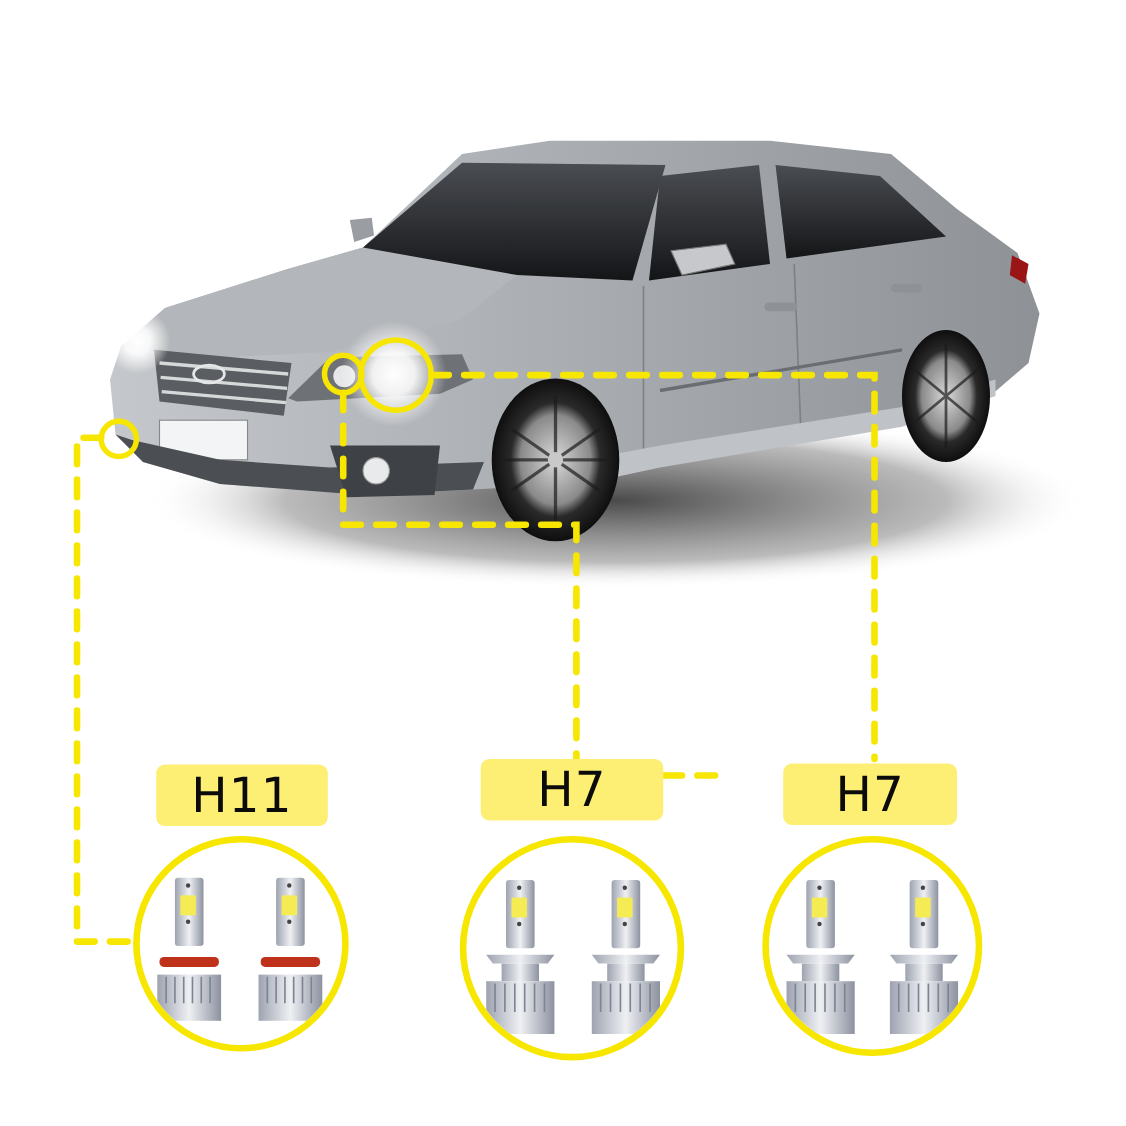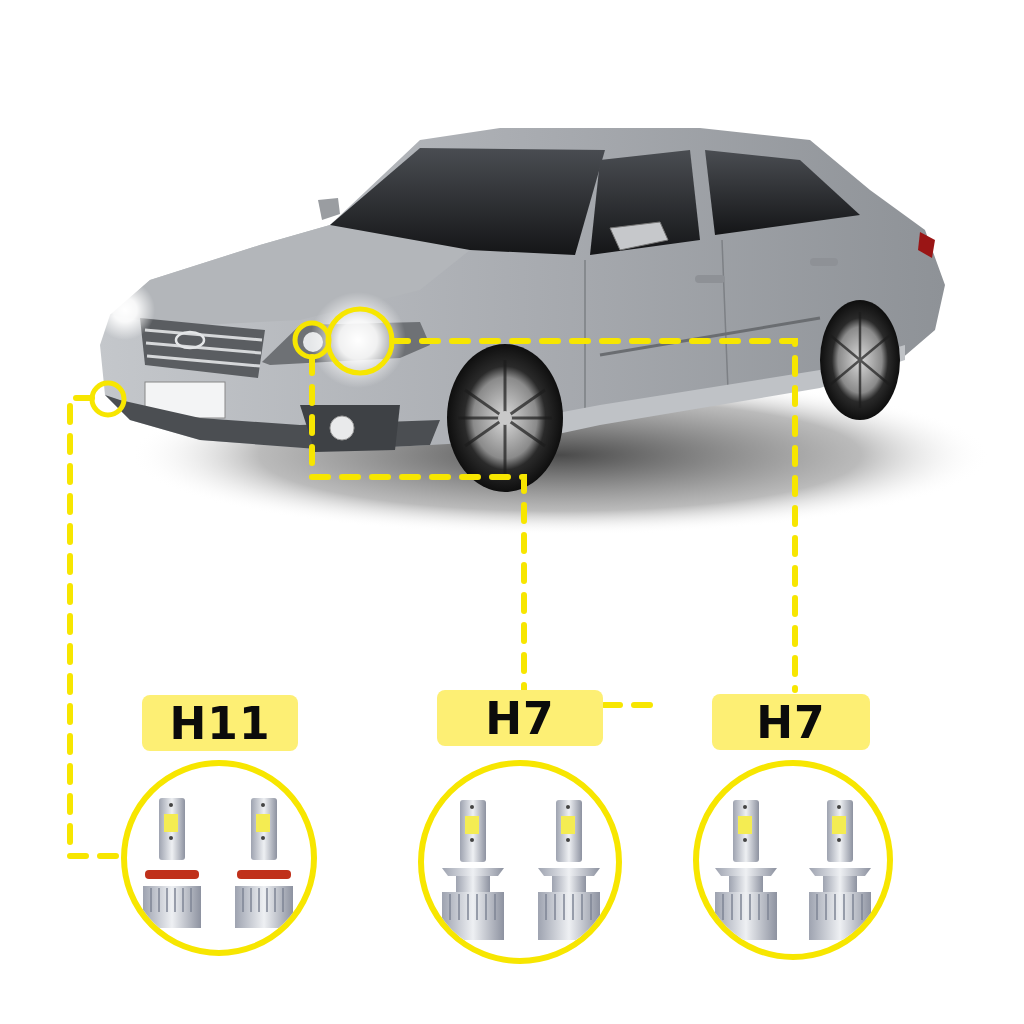--- a/index.html
+++ b/index.html
@@ -2,21 +2,21 @@
 <html><head>
   <meta charset="utf-8">
   <style>
     html, body { margin: 0; padding: 0; background: #ffffff; }
     body { width: 1024px; height: 1024px; position: relative; overflow: hidden; font-family: "DejaVu Sans", sans-serif; }
     .stage { position: absolute; left: 0; top: 0; width: 1024px; height: 1024px; }
     .car-wrap { position: absolute; left: 0; top: 0; width: 1024px; height: 560px; }
     .label {
       position: absolute; height: 56px; border-radius: 8px;
       background: #fdef74; display: flex; align-items: center; justify-content: center;
-      font-family: "DejaVu Sans", sans-serif; font-weight: bold; font-size: 44px;
+      font-family: "DejaVu Sans", sans-serif; font-weight: normal; font-size: 44px;
       color: #0b0b0b; letter-spacing: 1px;
     }
     .bulb-circle {
       position: absolute; width: 196px; height: 196px; border-radius: 50%;
       border: 6px solid #f7e600; background: #ffffff; box-sizing: border-box; overflow: hidden;
     }
     .overlay { position: absolute; left: 0; top: 0; }
   </style>
 </head>
 <body>

